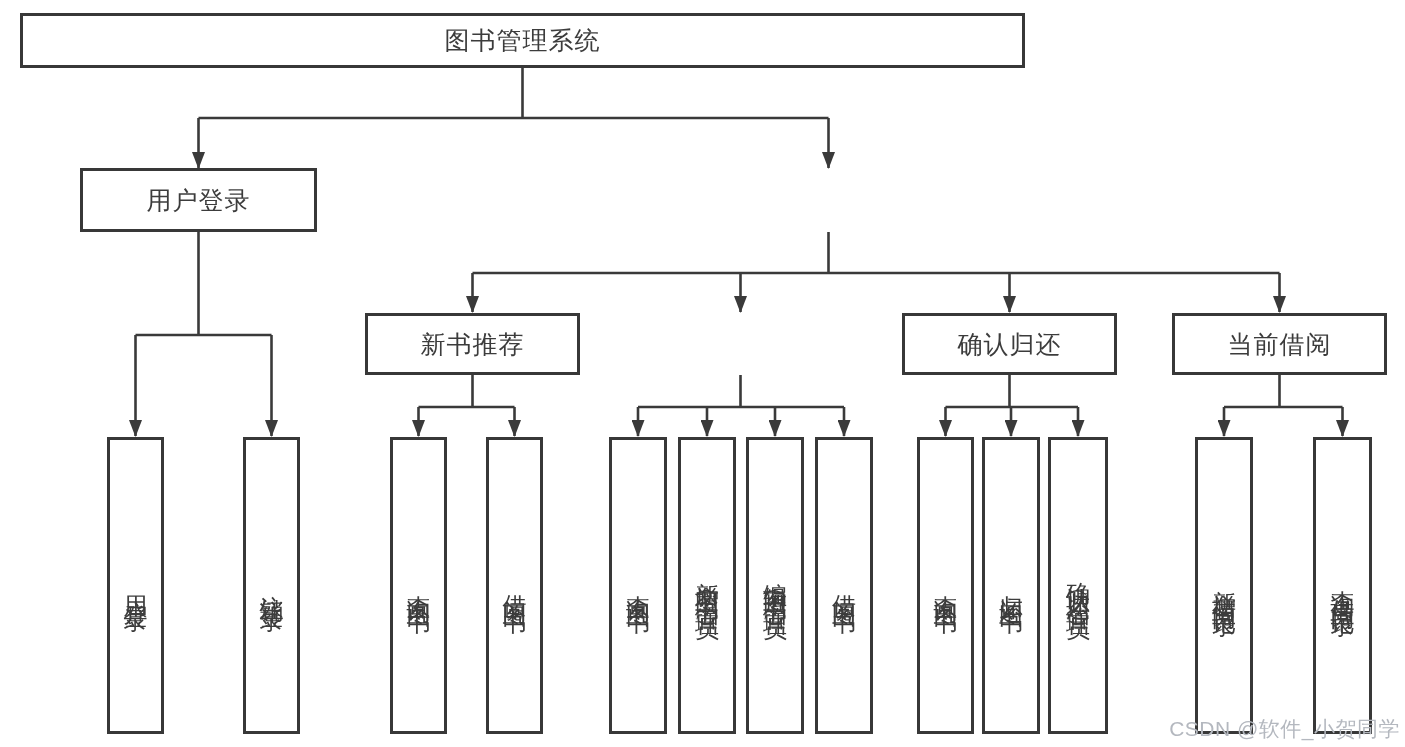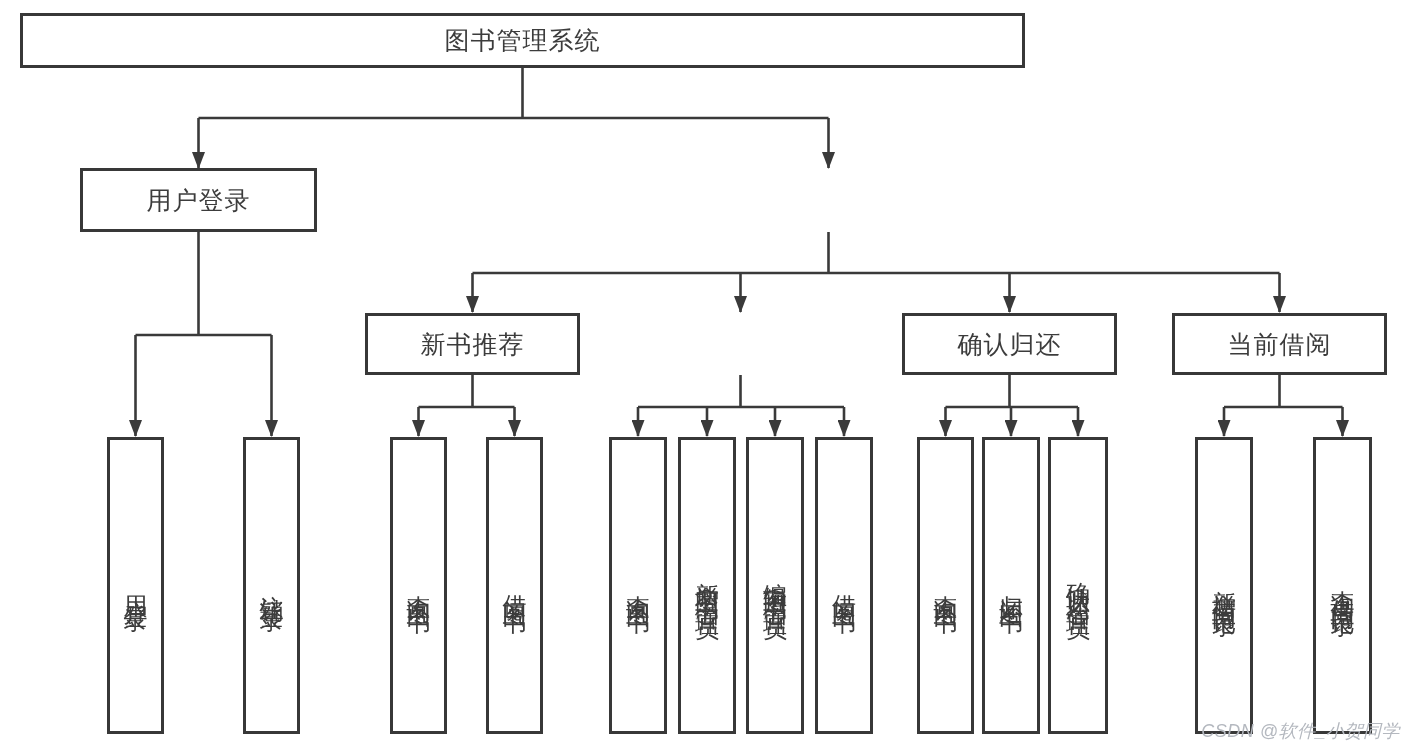--- a/index.html
+++ b/index.html
@@ -25,23 +25,22 @@
     display:flex;align-items:center;justify-content:center;
     z-index:2;
   }
   .box.h span{font-size:25px;letter-spacing:1px;white-space:nowrap;}
   .box.v span{
     writing-mode:vertical-rl;text-orientation:mixed;
     font-size:24px;line-height:1;letter-spacing:5px;white-space:nowrap;
   }
   .watermark{
     position:absolute;right:5px;bottom:4px;z-index:5;
-    font-size:18px;letter-spacing:0.5px;color:var(--watermark);
+    font-size:21px;letter-spacing:0.5px;color:var(--watermark);
     white-space:nowrap;
-    font-style:italic;
   }
 </style>
 </head>
 <body>
 
 <div class="canvas">
 
   <svg class="wires" width="1405" height="747" aria-hidden="true">
     <defs>
       <marker id="arrow" viewBox="0 0 17 13" markerWidth="17" markerHeight="13" refX="16" refY="6.5" orient="auto" markerUnits="userSpaceOnUse">

